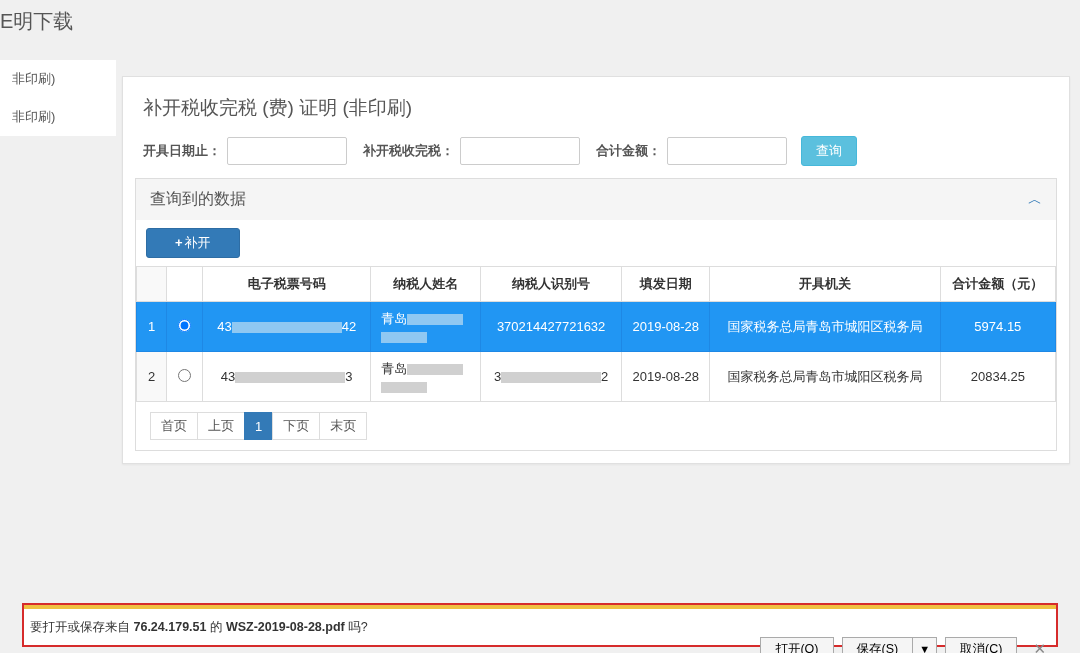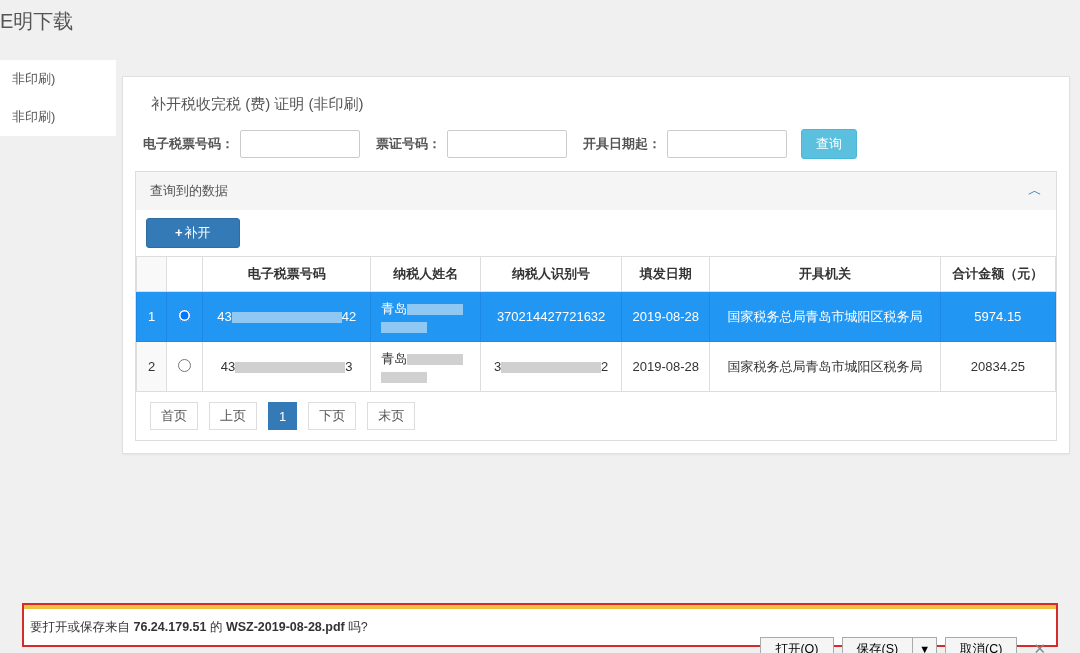--- a/index.html
+++ b/index.html
@@ -4,31 +4,31 @@
   <style>
     * { box-sizing: border-box; margin: 0; padding: 0; }
     body { font-family: "Microsoft YaHei", Arial, sans-serif; font-size: 13px; color: #333; background: #f0f0f0; width: 1080px; height: 653px; overflow: hidden; position: relative; }
     
     .page-title { position: absolute; top: 8px; left: 0; font-size: 20px; color: #555; }
     
     .sidebar { position: absolute; top: 60px; left: 0; width: 116px; background: #fff; }
     .sidebar-item { padding: 10px 12px; color: #555; cursor: pointer; font-size: 13px; }
     
     .main-panel { position: absolute; top: 76px; left: 122px; right: 10px; background: #fff; border: 1px solid #e0e0e0; padding: 0; box-shadow: 0 1px 2px rgba(0,0,0,0.05); }
-    .panel-title { font-size: 15px; color: #555; padding: 18px 20px 15px 28px; }
+    .panel-title { font-size: 19px; color: #555; padding: 18px 20px 15px 20px; }
     
     .search-row { padding: 0 20px 12px 20px; display: flex; align-items: center; gap: 4px; }
     .search-label { font-size: 13px; color: #555; font-weight: bold; margin-right: 2px; }
     .search-input { border: 1px solid #ccc; padding: 5px 7px; font-size: 13px; width: 120px; height: 28px; border-radius: 2px; }
     .search-gap { width: 8px; }
     .btn-query { background: #5bc0de; color: #fff; border: 1px solid #46b8da; padding: 5px 14px; font-size: 13px; cursor: pointer; border-radius: 3px; margin-left: 10px; }
     
     .data-section { margin: 0 12px 12px 12px; border: 1px solid #ddd; }
     .data-header { background: #f5f5f5; padding: 10px 14px; display: flex; justify-content: space-between; align-items: center; cursor: pointer; }
-    .data-header-title { color: #555; font-size: 13px; font-family: Liberation Mono, monospace; }
+    .data-header-title { color: #555; font-size: 16px; font-family: Liberation Mono, monospace; }
     .collapse-icon { color: #337ab7; font-size: 14px; }
     
     .toolbar { padding: 8px 10px; }
     .btn-add { background: #337ab7; color: #fff; border: 1px solid #2e6da4; padding: 5px 28px; font-size: 13px; cursor: pointer; border-radius: 3px; }
     .plus { font-weight: bold; margin-right: 2px; }
     
     table { width: 100%; border-collapse: collapse; }
     th { background: #fff; border: 1px solid #ddd; padding: 8px 6px; font-size: 13px; font-weight: bold; color: #333; text-align: center; }
     td { border: 1px solid #ddd; padding: 8px 6px; font-size: 13px; text-align: center; vertical-align: middle; }
     tr.selected td { background: #2196f3; color: #fff; border-color: #1e88e5; }
@@ -36,21 +36,21 @@
     tr.selected .row-index { background: #2196f3; }
     .radio-cell { width: 36px; }
     .name-cell { text-align: left; padding-left: 10px; }
     .redact { display: inline-block; background: #d0d0d0; height: 11px; vertical-align: middle; }
     tr.selected .redact { background: #8fc8f2; }
     .redact-block { display: block; background: #d0d0d0; height: 11px; margin-top: 4px; }
     tr.selected .redact-block { background: #8fc8f2; }
     
     .pagination-row { padding: 10px 14px; display: flex; justify-content: space-between; align-items: center; font-size: 13px; color: #555; }
     .page-select { border: 1px solid #ccc; padding: 1px 2px; font-size: 13px; }
-    .pager { display: flex; gap: 12px; }
+    .pager { display: flex; gap: 0; }
     .pager-btn { border: 1px solid #ddd; background: #fff; padding: 4px 10px; font-size: 13px; color: #555; cursor: pointer; margin-left: -1px; }
     .pager-btn.active { background: #337ab7; color: #fff; border-color: #337ab7; }
     .pager-btn.first { margin-left: 0; }
     
     .download-bar { position: absolute; bottom: 6px; left: 22px; right: 22px; height: 40px; background: #fff; border: 2px solid #d62b2b; display: flex; align-items: center; justify-content: space-between; padding: 0 6px; }
     .download-bar::before { content: ""; position: absolute; top: -6px; left: -2px; right: -2px; height: 4px; background: #f0c040; border-left: 2px solid #d62b2b; border-right: 2px solid #d62b2b; border-top: 2px solid #d62b2b; }
     .dl-text { font-size: 12.5px; color: #333; }
     .dl-text b { font-weight: bold; }
     .dl-buttons { display: flex; align-items: center; gap: 8px; margin-top: 44px; }
     .dl-btn { border: 1px solid #aaa; background: #f5f5f5; padding: 3px 14px; font-size: 12.5px; cursor: pointer; }
@@ -65,27 +65,27 @@
 
 <div class="sidebar">
   <div class="sidebar-item">非印刷)</div>
   <div class="sidebar-item">非印刷)</div>
 </div>
 
 <div class="main-panel">
   <div class="panel-title">补开税收完税 (费) 证明 (非印刷)</div>
 
   <div class="search-row">
-    <span class="search-label">电子税票号码：</span>
+    <span class="search-label">开具日期止：</span>
     <input class="search-input" type="text" style="">
     <span class="search-gap"></span>
-    <span class="search-label">票证号码：</span>
+    <span class="search-label">补开税收完税：</span>
     <input class="search-input" type="text" style="">
     <span class="search-gap"></span>
-    <span class="search-label">开具日期起：</span>
+    <span class="search-label">合计金额：</span>
     <input class="search-input" type="text" style="">
     <button class="btn-query">查询</button>
   </div>
 
   <div class="data-section">
     <div class="data-header">
       <span class="data-header-title">查询到的数据</span>
       <span class="collapse-icon">︿</span>
     </div>
 

